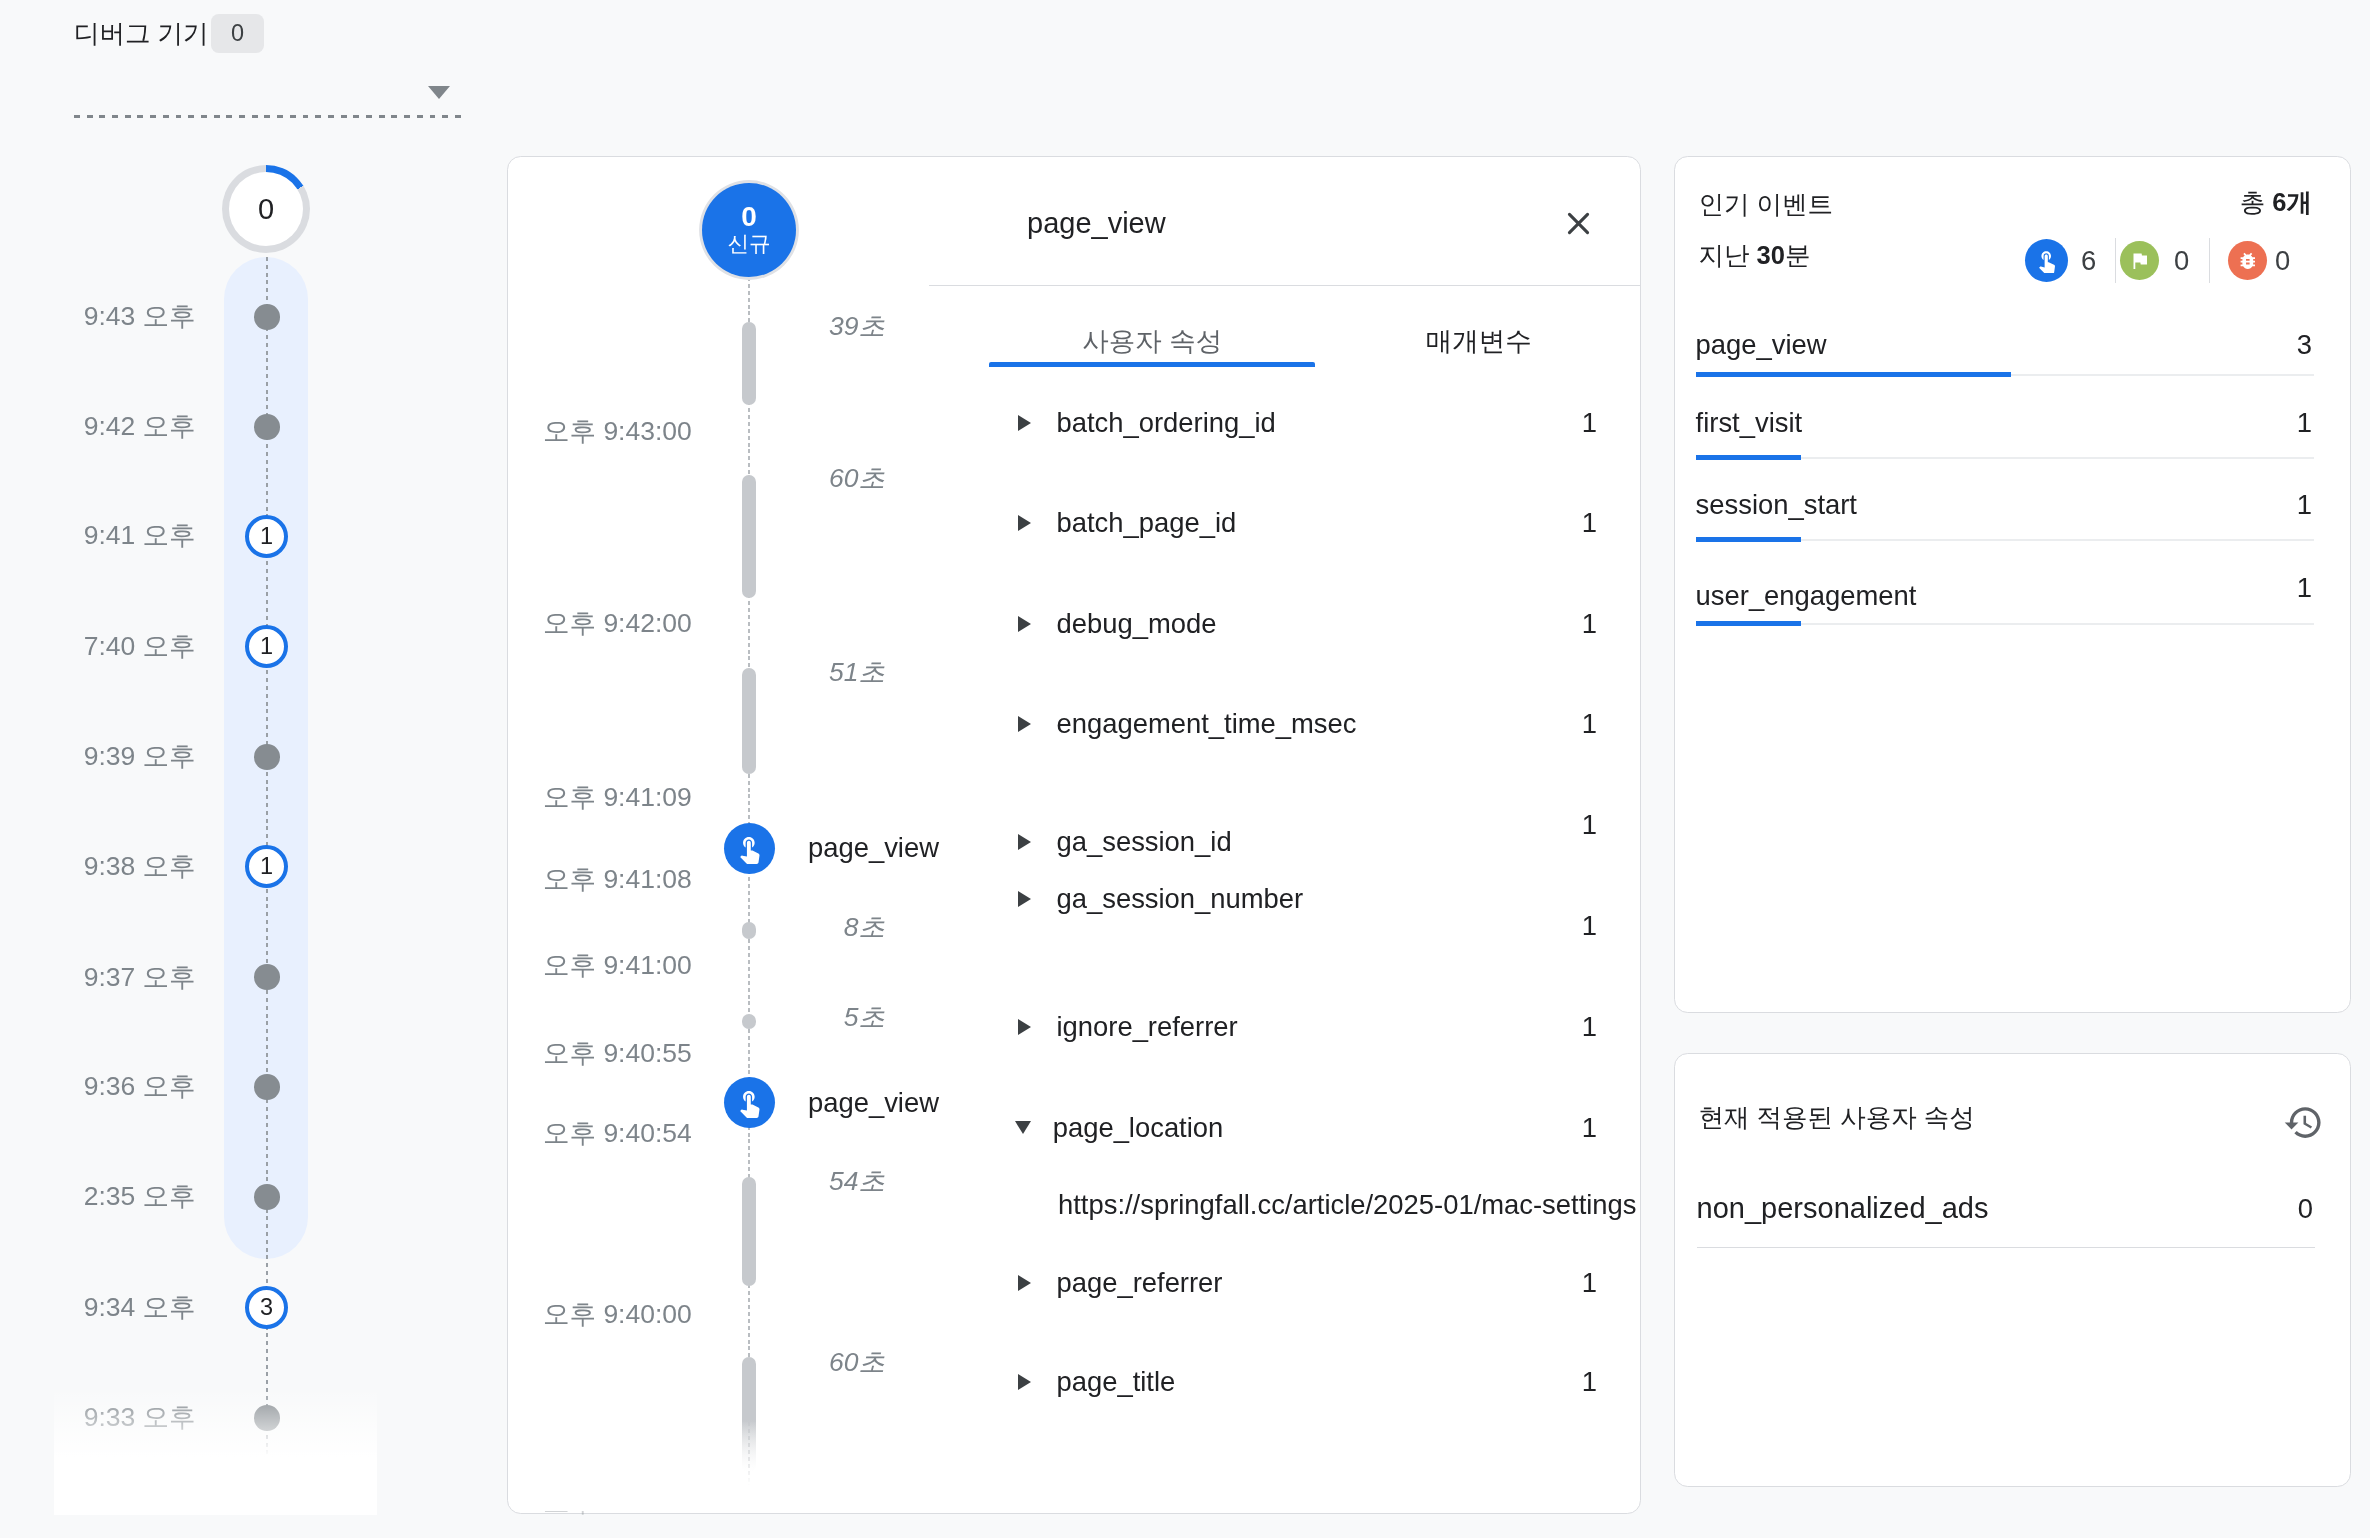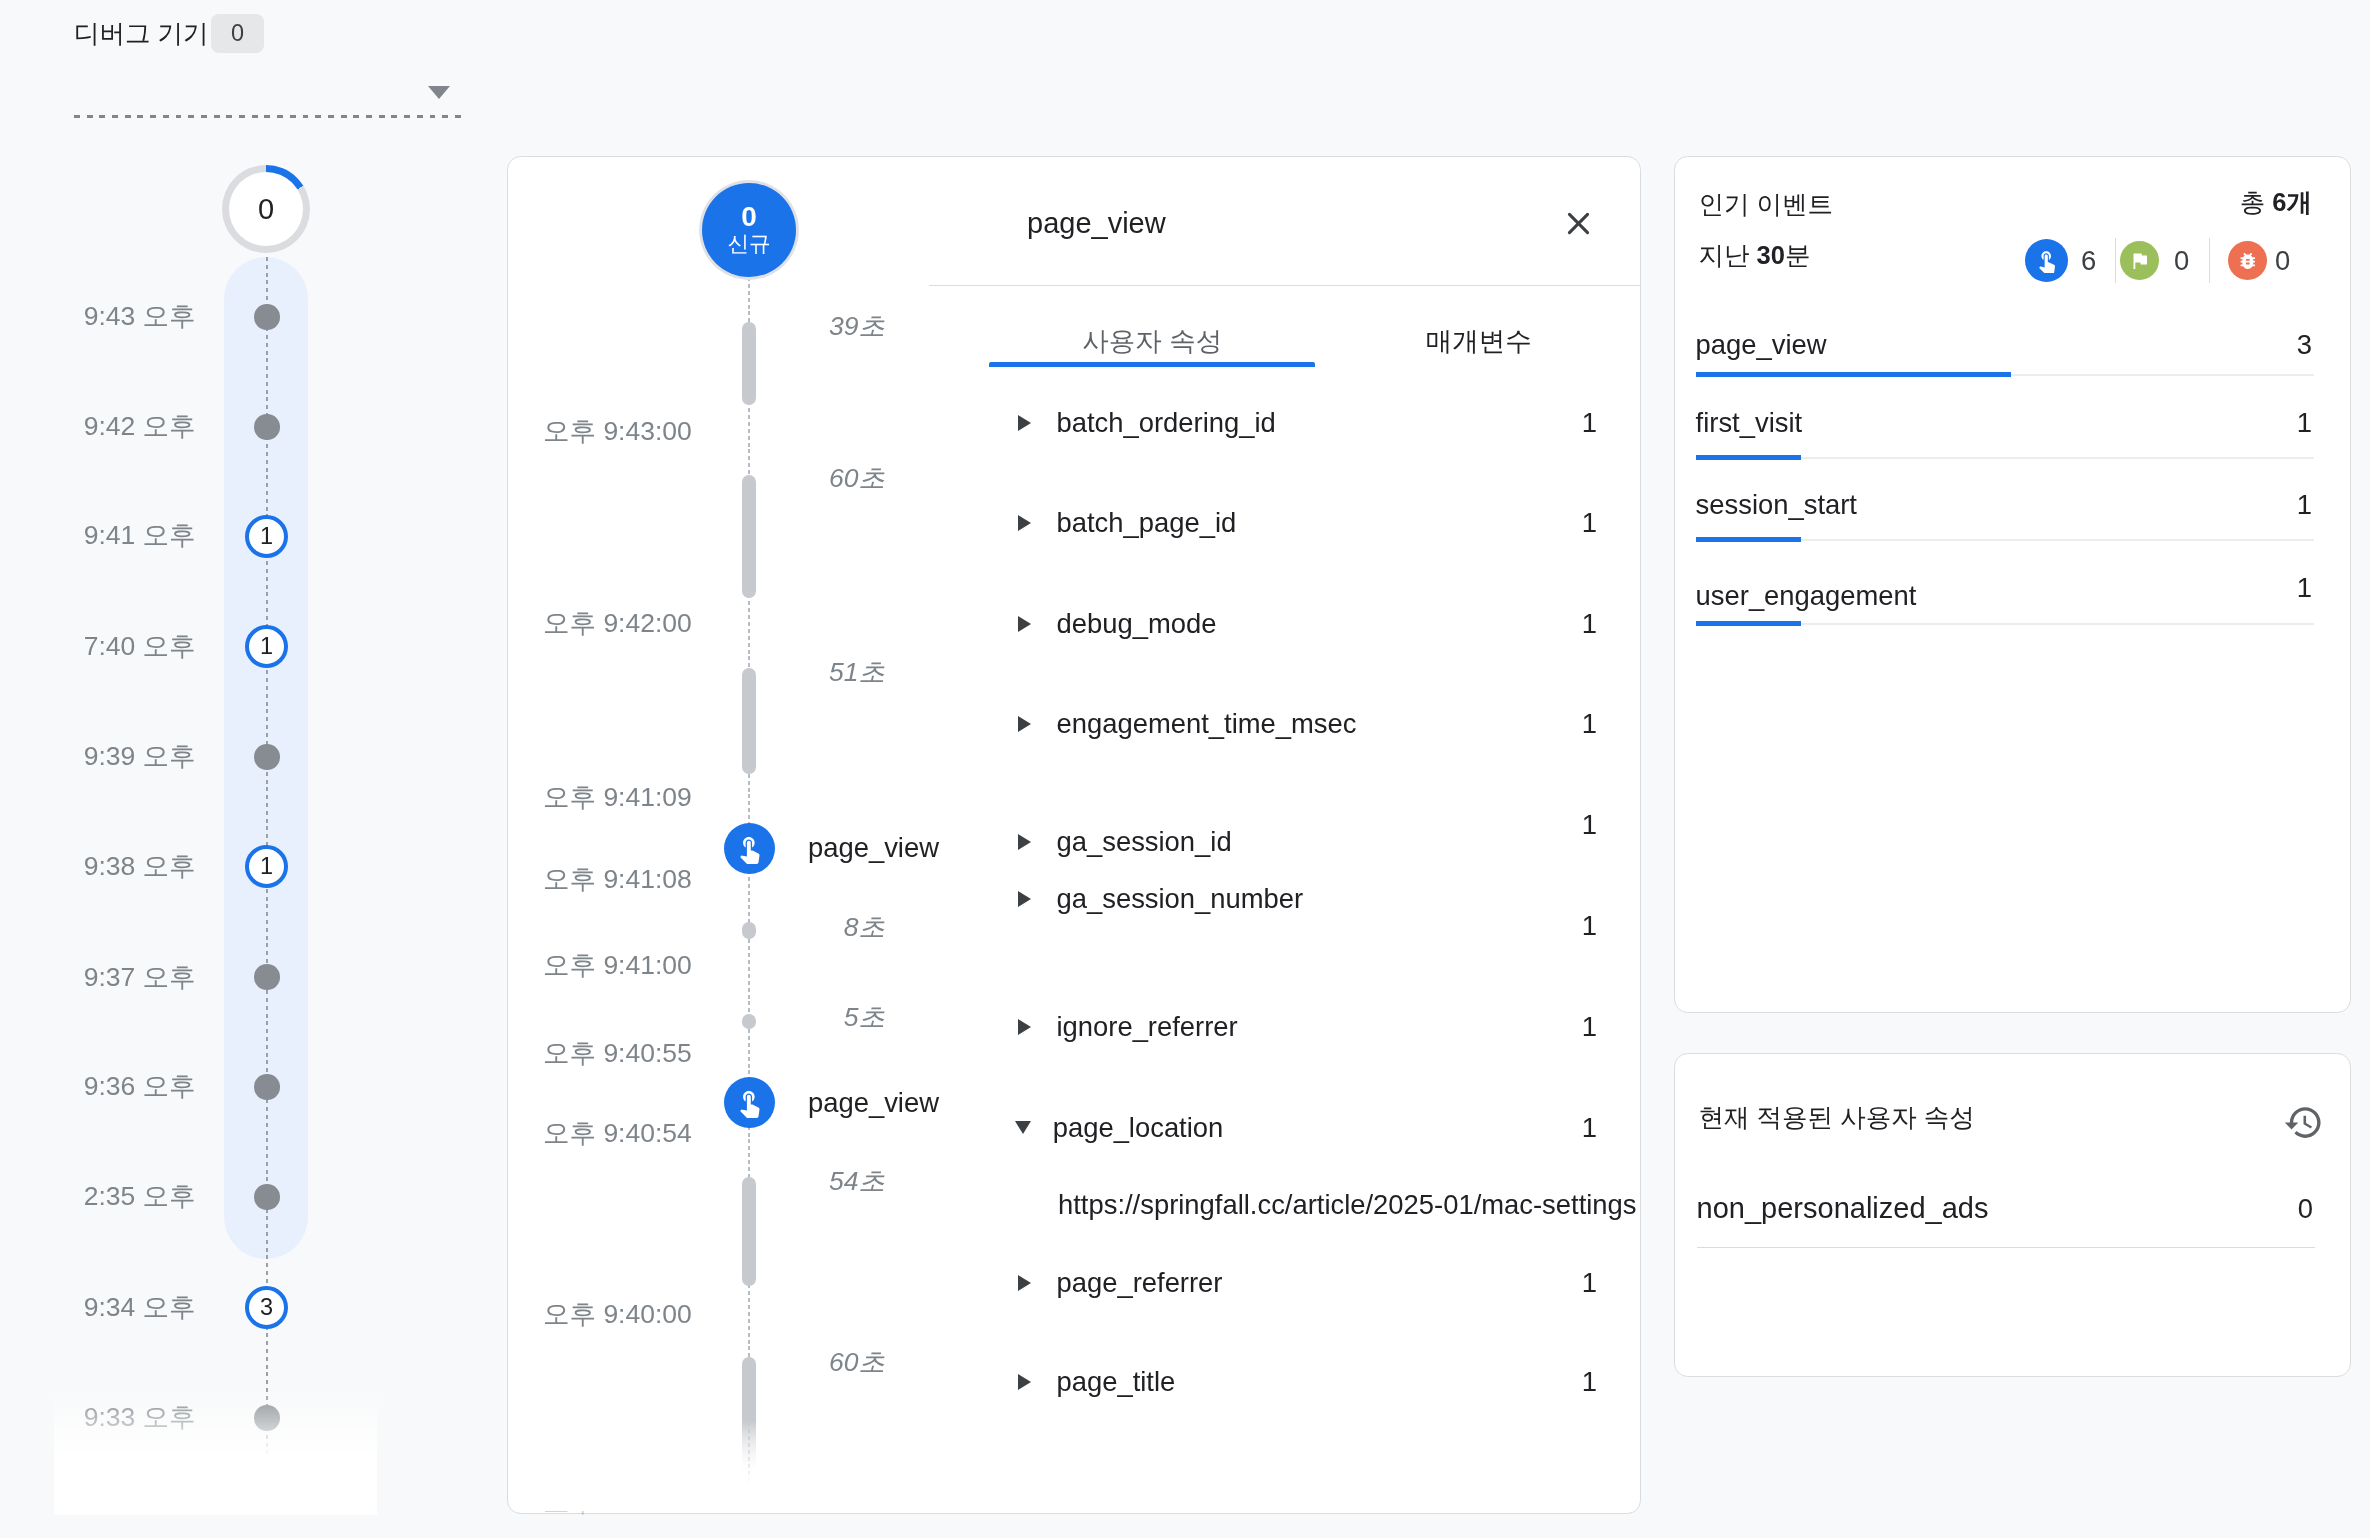--- a/index.html
+++ b/index.html
@@ -62,21 +62,21 @@
 
   .prow{left:510px;width:588px;height:39px;display:flex;align-items:center;}
   .tri-r{width:0;height:0;border-left:13.7px solid #3c4043;border-top:8.8px solid transparent;border-bottom:8.8px solid transparent;margin-right:25.5px;}
   .tri-d{width:0;height:0;border-top:13.7px solid #3c4043;border-left:8.8px solid transparent;border-right:8.8px solid transparent;margin-right:21.6px;margin-left:-2.9px;}
   .pname{font-size:27.4px;color:#202124;}
   .pval{position:absolute;right:43px;width:78px;text-align:right;font-size:27.4px;color:#202124;height:39px;line-height:39px;}
   .purl{left:550px;font-size:27.4px;color:#202124;height:39px;line-height:39px;white-space:nowrap;}
 
   
   .rtop{left:1674px;top:156px;width:677px;height:857px;}
-  .rbot{left:1674px;top:1053px;width:677px;height:324px;}
+  .rbot{left:1674px;top:1053px;width:677px;height:434px;}
   .r-title{left:23.5px;top:31px;font-size:25.5px;color:#202124;height:33px;line-height:33px;}
   .r-total{right:38px;top:29px;font-size:25.5px;color:#202124;height:33px;line-height:33px;}
   .r-total b{font-weight:700;}
   .r-sub{left:23.5px;top:82px;font-size:25.5px;color:#202124;height:33px;line-height:33px;}
   .r-sub b{font-weight:700;}
   .cicon{border-radius:50%;display:flex;align-items:center;justify-content:center;}
   .cnum{font-size:27.4px;color:#3c4043;width:43px;text-align:center;height:43px;line-height:43px;}
   .csep{width:1px;height:45px;background:#dadce0;}
   .erow-name{left:20.6px;font-size:27.4px;color:#202124;height:37px;line-height:37px;}
   .erow-cnt{right:38px;width:59px;text-align:right;font-size:27.4px;color:#202124;height:37px;line-height:37px;}

